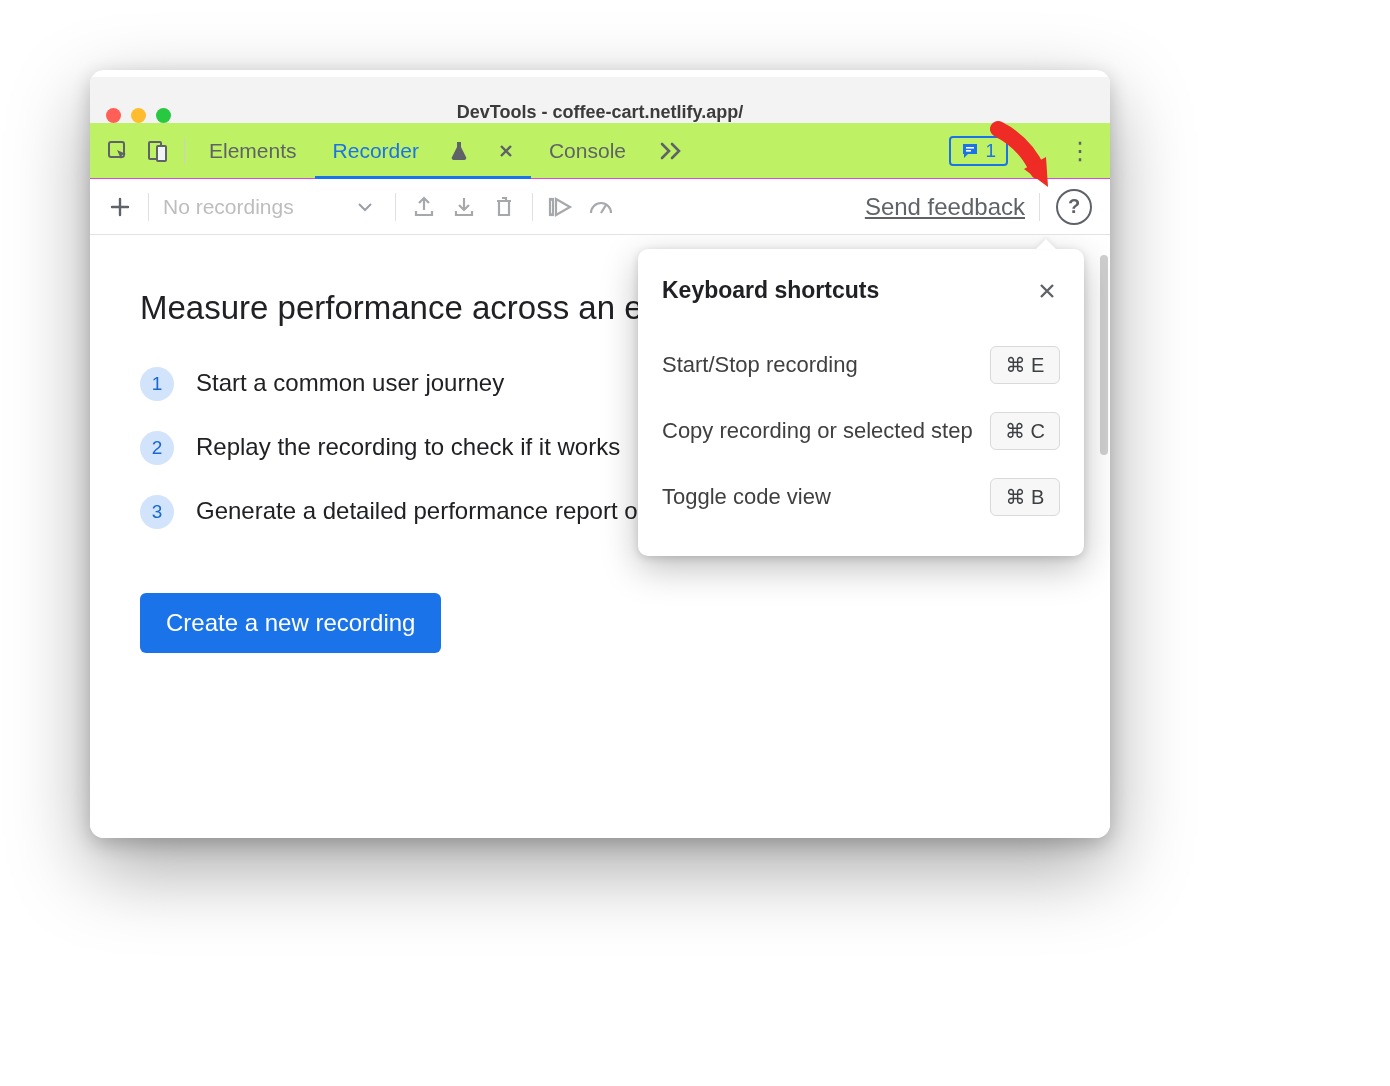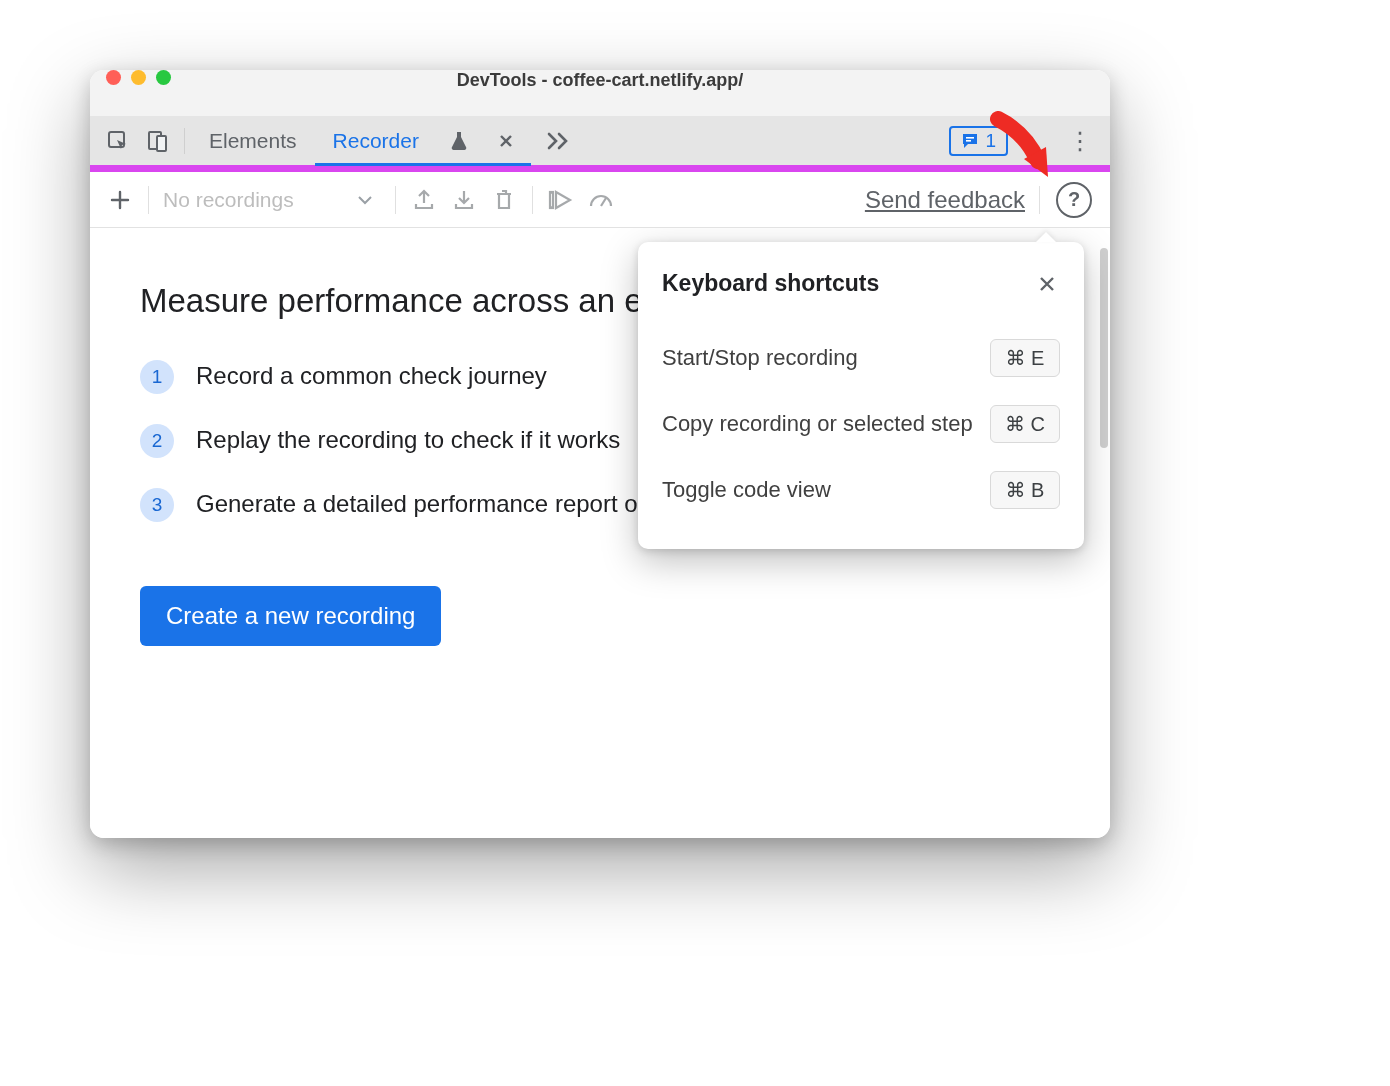--- a/index.html
+++ b/index.html
@@ -20,38 +20,39 @@
     overflow: hidden;
     display: flex;
     flex-direction: column;
     position: relative;
   }
   
   .titlebar {
     height: 46px;
     background: #f3f3f3;
     display: flex;
-    align-items: flex-start;
+    align-items: flex-end;
     padding: 0 16px;
     position: relative;
+    margin-top: 7px;
   }
   .traffic { display: flex; gap: 10px; }
   .dot { width: 15px; height: 15px; border-radius: 50%; }
   .dot.r { background:#ff5f57; }
   .dot.y { background:#febc2e; }
   .dot.g { background:#28c840; }
   .titlebar .title {
     position:absolute; left:0; right:0; text-align:center;
     font-weight:600; font-size:18px; color:#3b3b3b;
   }
   
   .tabs {
     height: 56px;
-    background:#e5e5e5;
-    border-bottom:7px solid #d946ef;
+    background:#bef264;
+    border-bottom:1px solid #d946ef;
     display:flex; align-items:center;
     padding: 0 8px;
   }
   .tabs .icon-btn {
     width:40px; height:40px; display:flex; align-items:center; justify-content:center;
     color:#5f6368; cursor:pointer;
   }
   .vsep { width:1px; height:26px; background:#cfcfcf; margin:0 6px; }
   .tab {
     padding: 0 18px; height:100%; display:flex; align-items:center; gap:10px;
@@ -178,20 +179,23 @@
         <svg width="16" height="18" viewBox="0 0 16 18" fill="#5f6368">
             <path d="M6 0h4v5l5 10a2 2 0 0 1-1.8 3H2.8A2 2 0 0 1 1 15L6 5V0z"></path>
           </svg>
       </span>
       <span class="closex">
         <svg width="14" height="14" viewBox="0 0 14 14" stroke="#5f6368" stroke-width="2.4">
             <path d="M2 2 L12 12 M12 2 L2 12"></path>
           </svg>
       </span>
     </div>
+    <div class="tab">
+      <span>Console</span>
+    </div>
     <div class="chev-double">
       <svg width="22" height="18" viewBox="0 0 22 18" fill="none" stroke="#5f6368" stroke-width="2.6" stroke-linecap="round">
           <path d="M2 2 L9 9 L2 16"></path>
           <path d="M12 2 L19 9 L12 16"></path>
         </svg>
     </div>
 
     <div class="spacer"></div>
 
     <div class="badge">
@@ -267,21 +271,21 @@
     <div class="help-btn">?</div>
   </div>
 
   <div class="content">
     <div class="scroll-ind"></div>
     <div class="main-pad">
       <div class="heading">Measure performance across an entire user journey</div>
       <div class="steps">
         <div class="step">
           <div class="numcirc">1</div>
-          <div class="steptext">Record a common check journey</div>
+          <div class="steptext">Start a common user journey</div>
         </div>
         <div class="step">
           <div class="numcirc">2</div>
           <div class="steptext">Replay the recording to check if it works</div>
         </div>
         <div class="step">
           <div class="numcirc">3</div>
           <div class="steptext">Generate a detailed performance report or export a Puppeteer script for testing</div>
         </div>
       </div>

